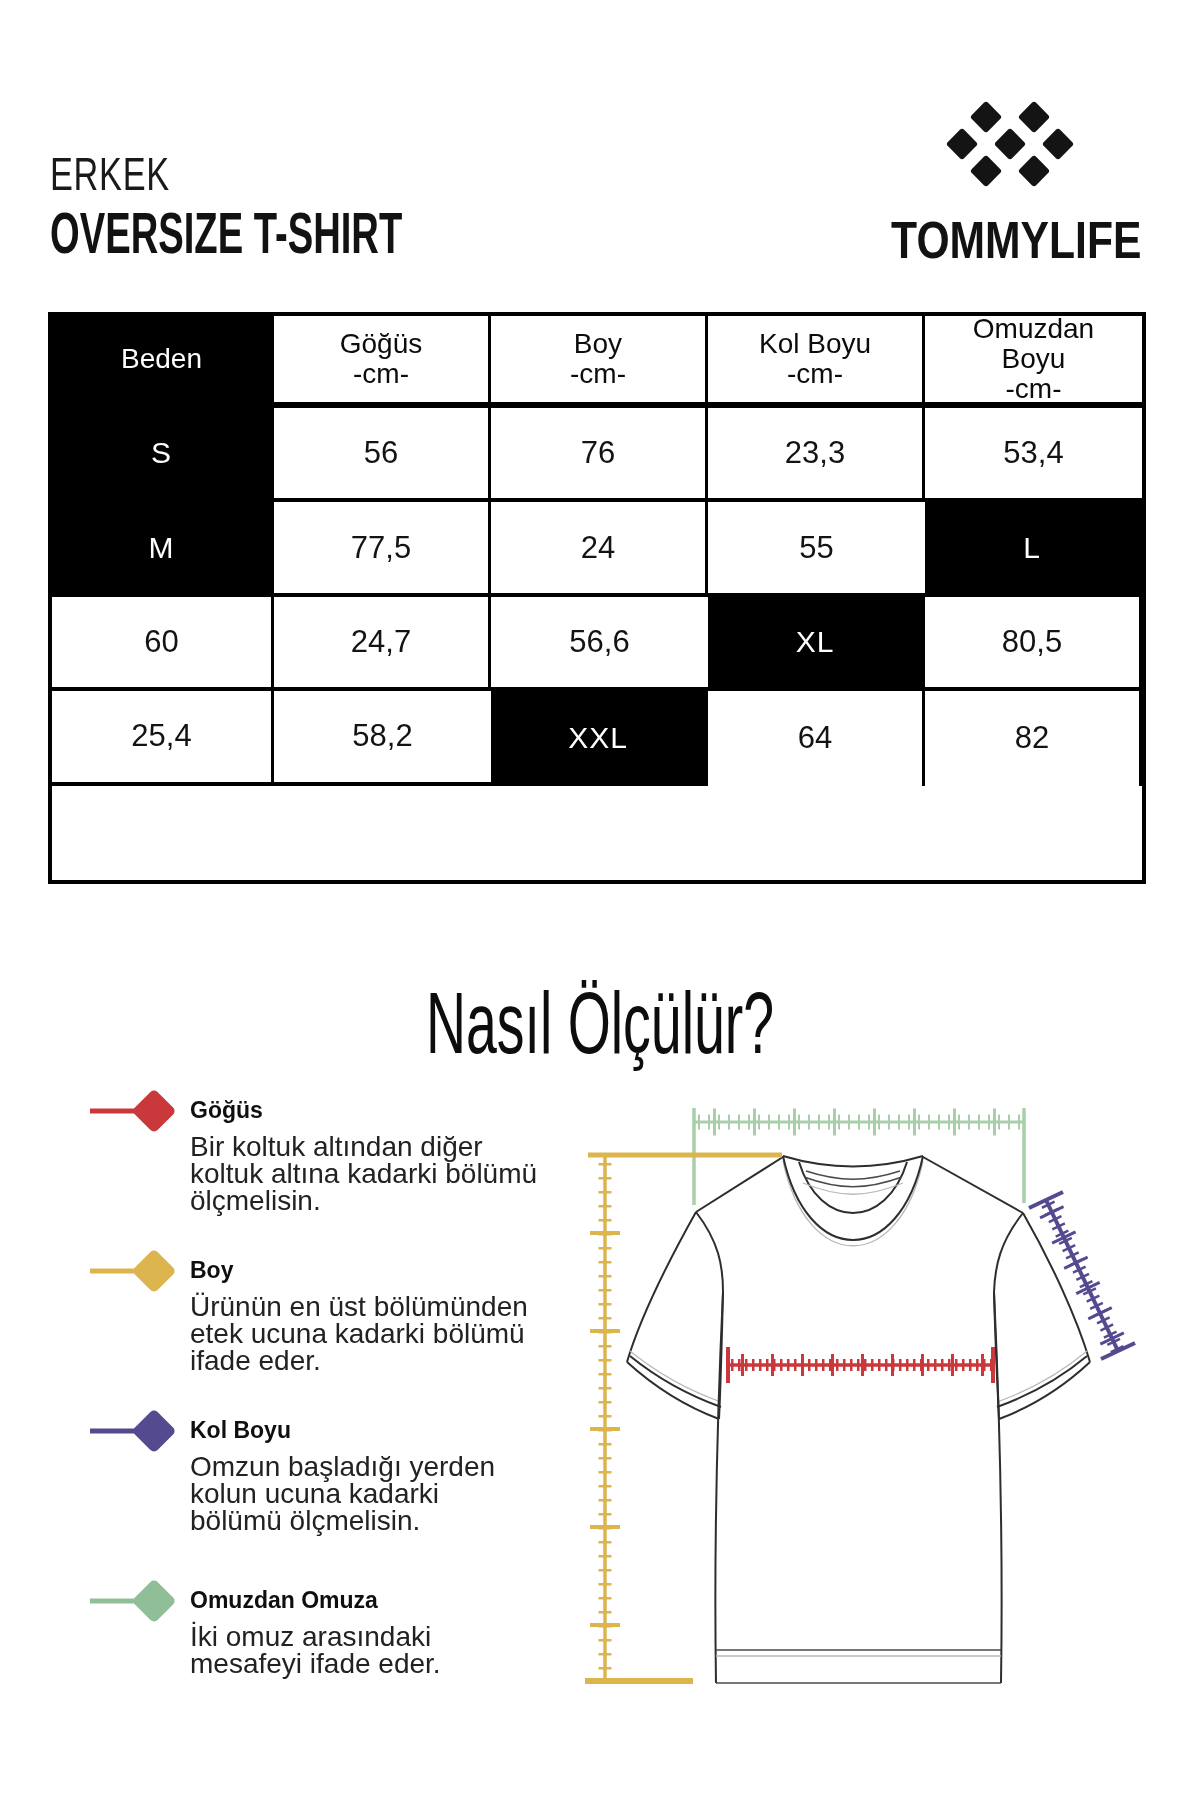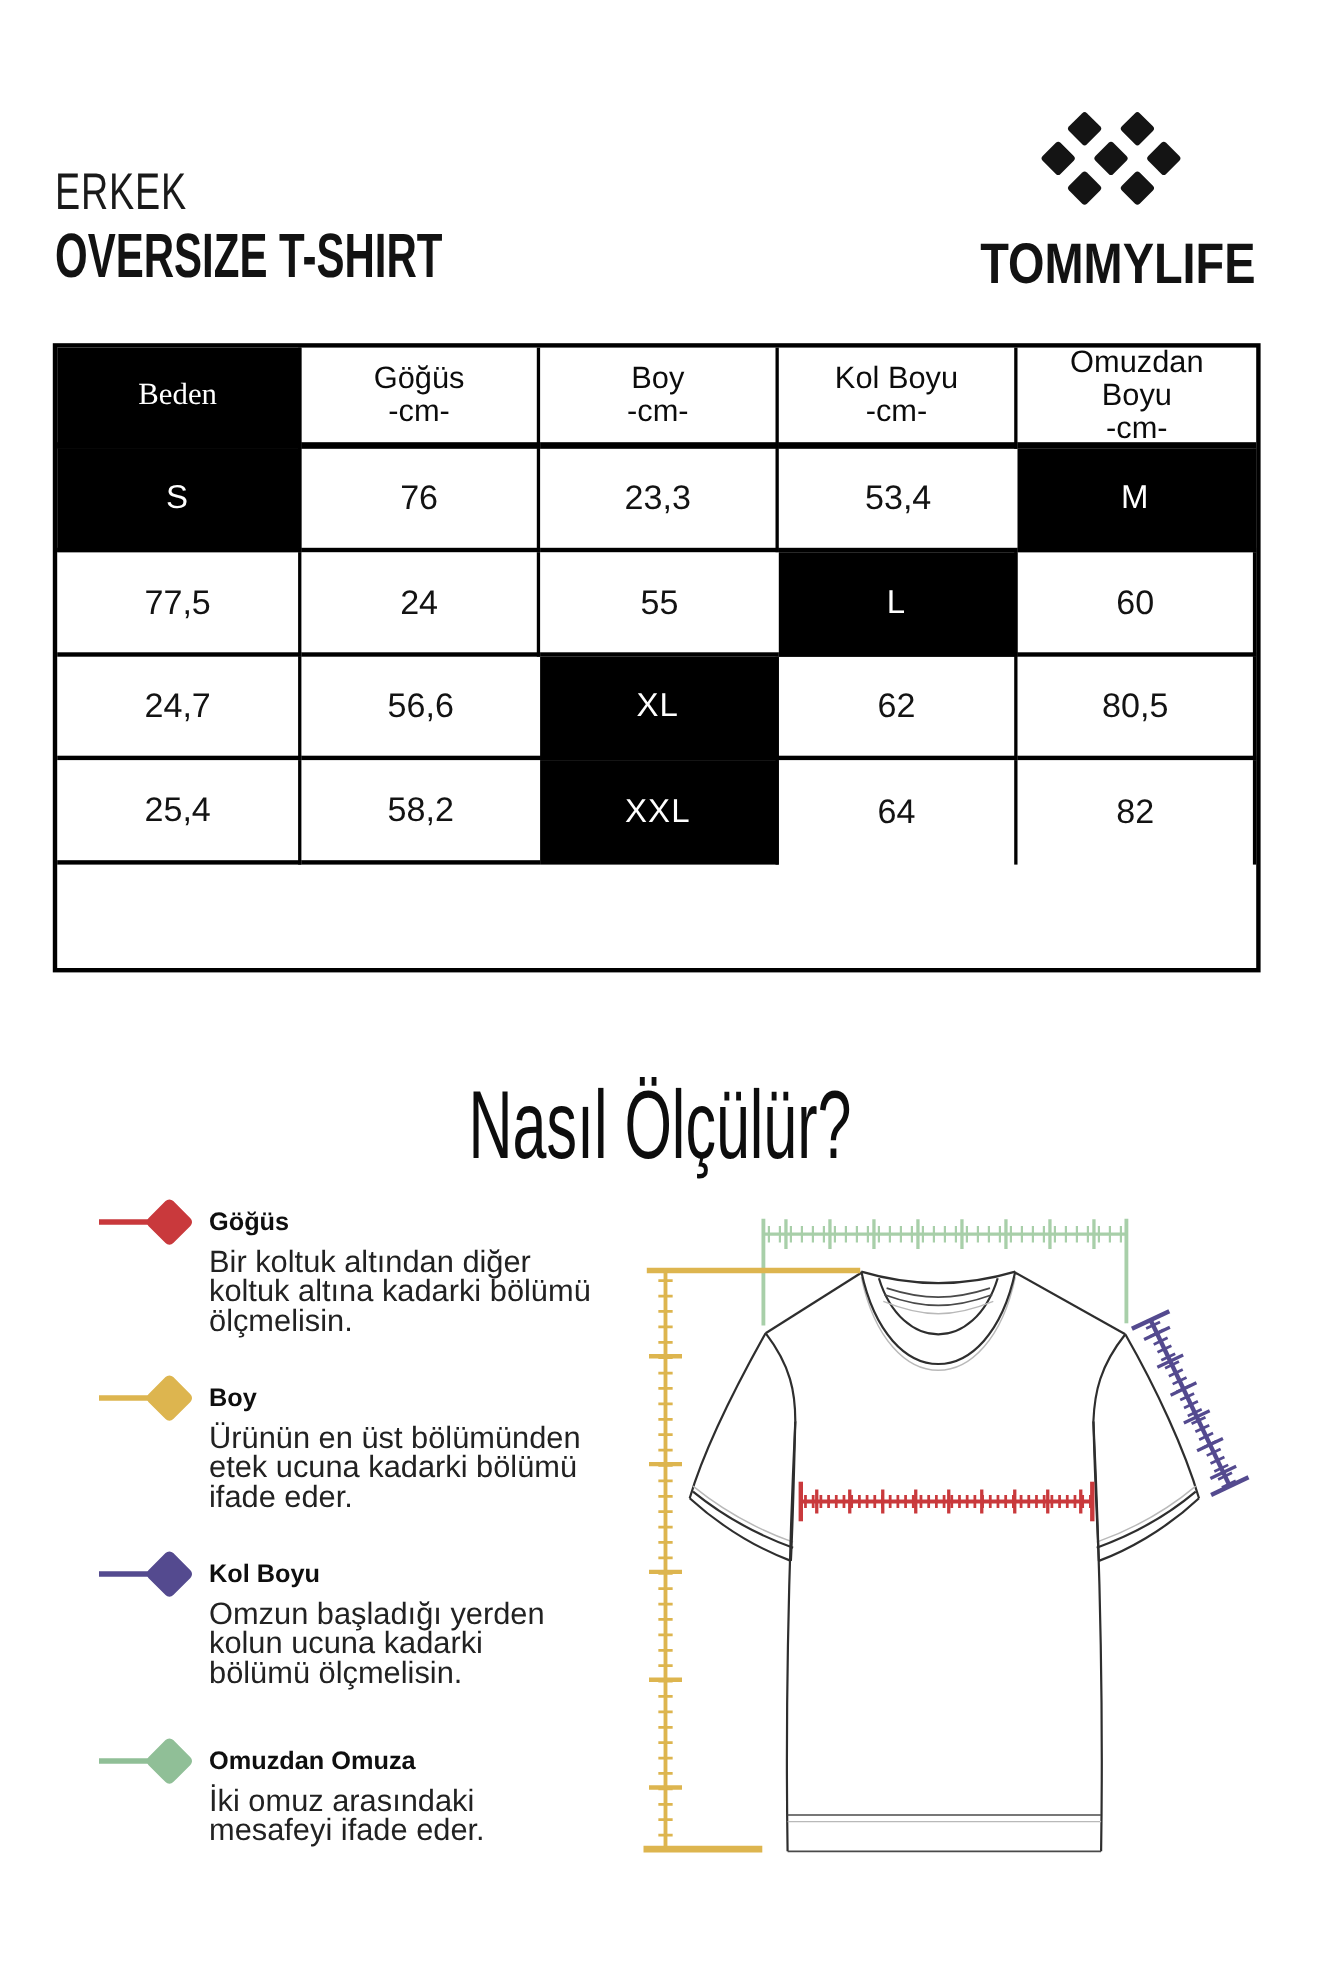--- a/index.html
+++ b/index.html
@@ -19,21 +19,21 @@
   
   .size-table{left:48px;top:312px;width:1098px;height:572px;border:4px solid #000;box-sizing:border-box;
               display:grid;grid-template-columns:222px 217px 217px 217px 217px;
               grid-template-rows:92px 94.4px 94.4px 94.4px 94.4px 94.4px;}
   .cell{display:flex;align-items:center;justify-content:center;text-align:center;
         border-right:3px solid #000;border-bottom:4px solid #000;box-sizing:border-box;}
   .cell.lastcol{border-right:none;}
   .cell.lastrow{border-bottom:none;}
   .cell.hdr{font-size:28px;line-height:30px;white-space:pre-line;color:#0c0c0c;border-bottom:6px solid #000;}
   .cell.dark{background:#000;color:#fff;}
-  .corner{font-size:30px;font-family:Liberation Serif, serif;}
+  .corner{font-size:30px;}
   .size-letter{font-size:30px;letter-spacing:1px;}
   .val{font-size:31px;color:#131313;font-stretch:condensed;}
 
   
   .howto-title{left:0;top:972px;width:1200px;text-align:center;font-size:88px;font-weight:400;
                transform:scaleX(0.63);transform-origin:50% 50%;color:#0d0d0d;white-space:nowrap;}
 
   .legend-item{left:88px;width:460px;}
   .legend-icon{position:absolute;left:0;top:-16px;}
   .legend-text{position:absolute;left:102px;top:0;width:370px;}
@@ -71,36 +71,36 @@
 -cm-</div>
     <div class="cell hdr">Boy
 -cm-</div>
     <div class="cell hdr">Kol Boyu
 -cm-</div>
     <div class="cell hdr lastcol">Omuzdan
 Boyu
 -cm-</div>
 
     <div class="cell dark size-letter">S</div>
+    <div class="cell val">56</div>
     <div class="cell val">76</div>
     <div class="cell val">23,3</div>
     <div class="cell val lastcol">53,4</div>
 
     <div class="cell dark size-letter">M</div>
     <div class="cell val">77,5</div>
     <div class="cell val">24</div>
     <div class="cell val lastcol">55</div>
 
     <div class="cell dark size-letter">L</div>
     <div class="cell val">60</div>
     <div class="cell val">24,7</div>
     <div class="cell val lastcol">56,6</div>
 
     <div class="cell dark size-letter">XL</div>
-    <div class="cell val">62</div>
     <div class="cell val">80,5</div>
     <div class="cell val">25,4</div>
     <div class="cell val lastcol">58,2</div>
 
     <div class="cell dark size-letter lastrow">XXL</div>
     <div class="cell val lastrow">64</div>
     <div class="cell val lastrow">82</div>
   </div>
 
   <div class="abs howto-title">Nasıl Ölçülür?</div>

